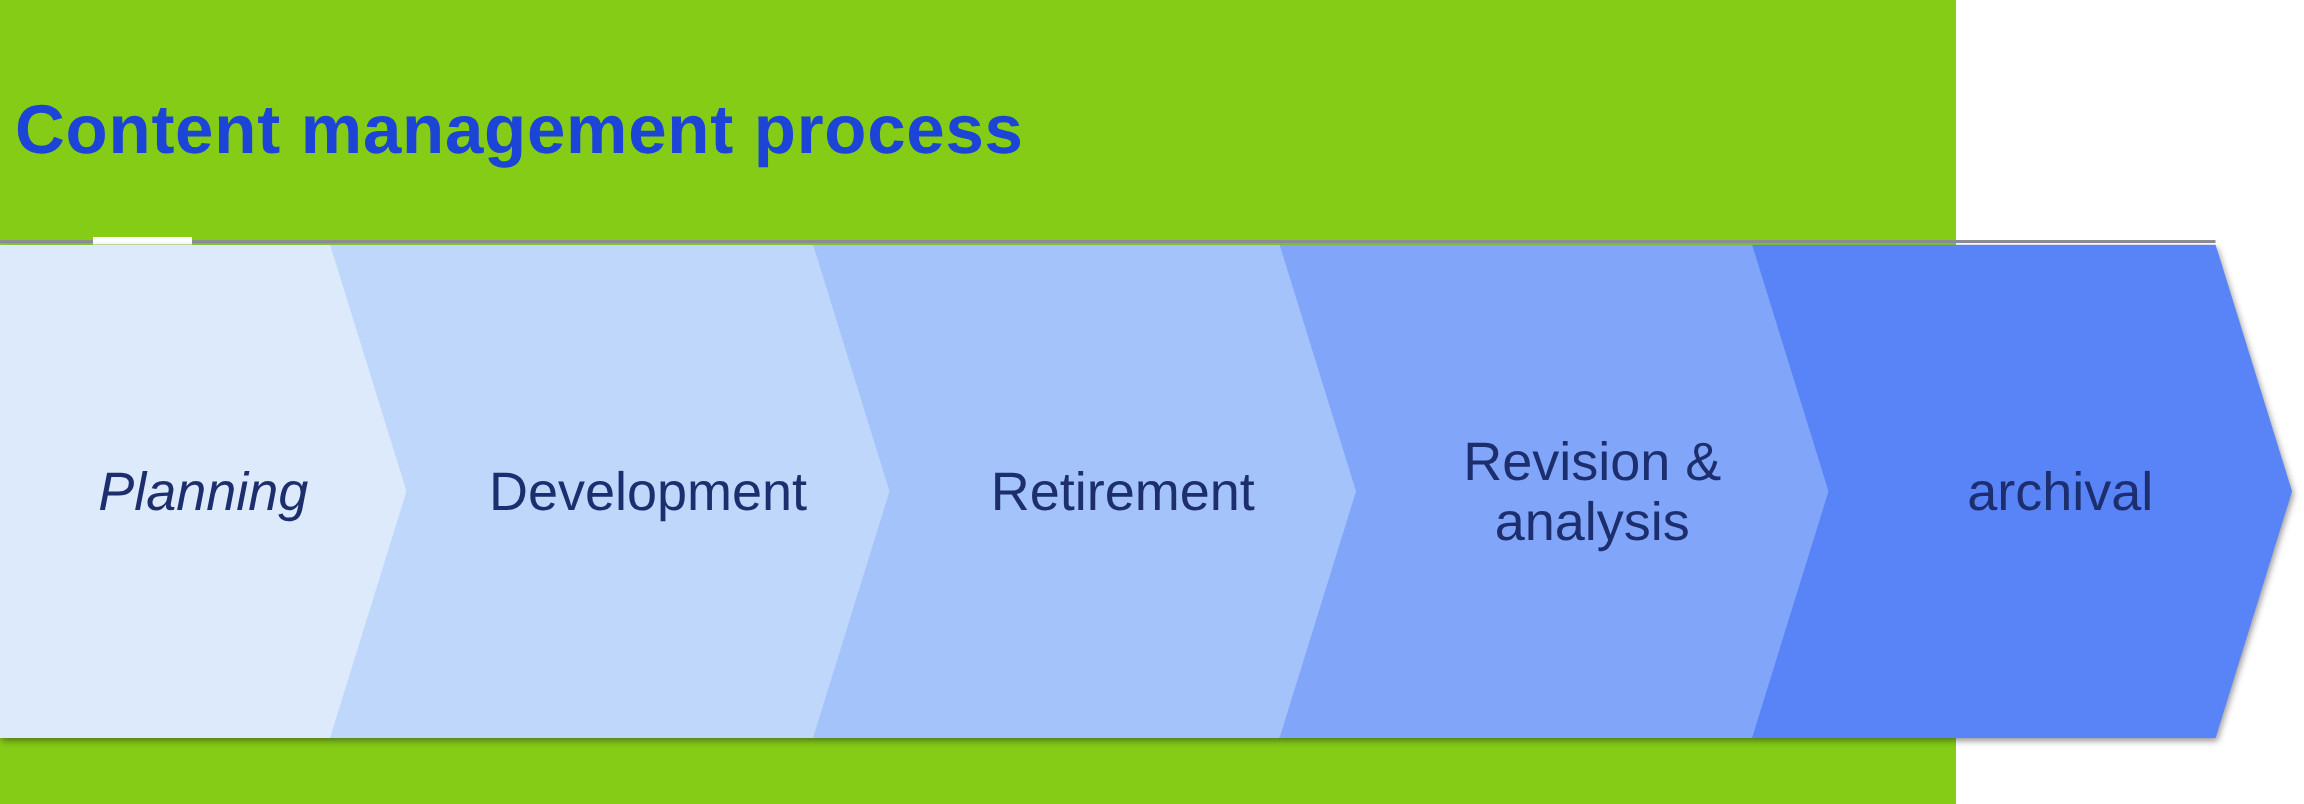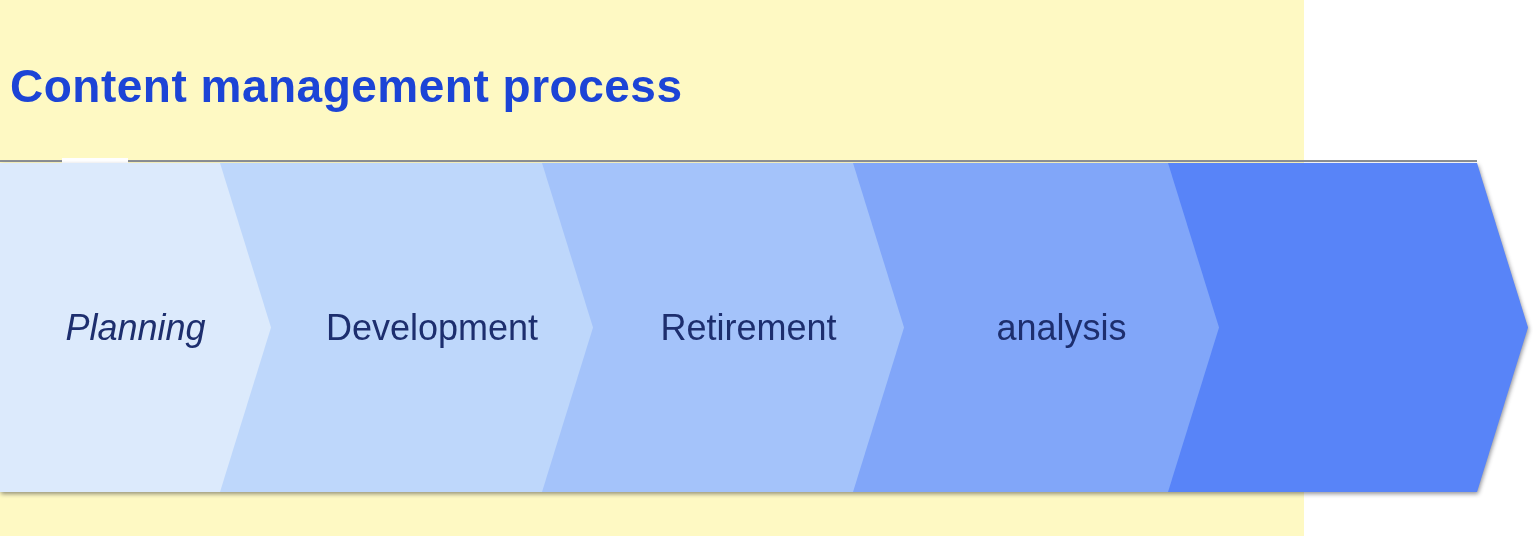--- a/index.html
+++ b/index.html
@@ -8,21 +8,21 @@
     width: 1536px;
     height: 536px;
     background: #ffffff;
     font-family: "Liberation Sans", sans-serif;
     overflow: hidden;
   }
   .page {
     position: relative;
     width: 1304px;
     height: 536px;
-    background: #fef9c3;
+    background: #84cc16;
   }
   .title {
     position: absolute;
     left: 10px;
     top: 60px;
     font-size: 46px;
     font-weight: 700;
     letter-spacing: 0.5px;
     line-height: 1.15;
     white-space: nowrap;
@@ -104,23 +104,25 @@
 
     <div class="chevron c3" style="background: rgb(164, 195, 250); color: rgb(29, 46, 110);">
       <div>
         <span class="label-line">Retirement</span>
         <span class="label-line"></span>
       </div>
     </div>
 
     <div class="chevron c4" style="background: rgb(129, 166, 249); color: rgb(29, 46, 110);">
       <div>
+        <span class="label-line">Revision &amp;</span>
         <span class="label-line">analysis</span>
       </div>
     </div>
 
     <div class="chevron c5" style="background: rgb(88, 132, 248); color: rgb(29, 46, 110);">
       <div>
+        <span class="label-line">archival</span>
       </div>
     </div>
 
   </div>
 </div>
 
 </body></html>

